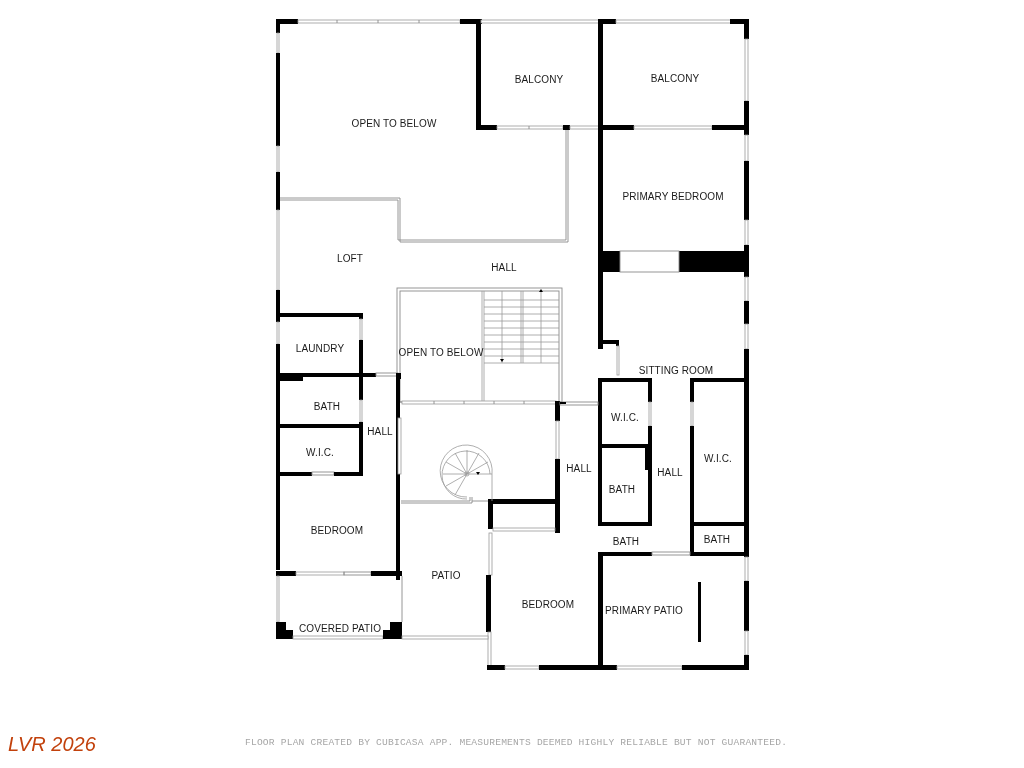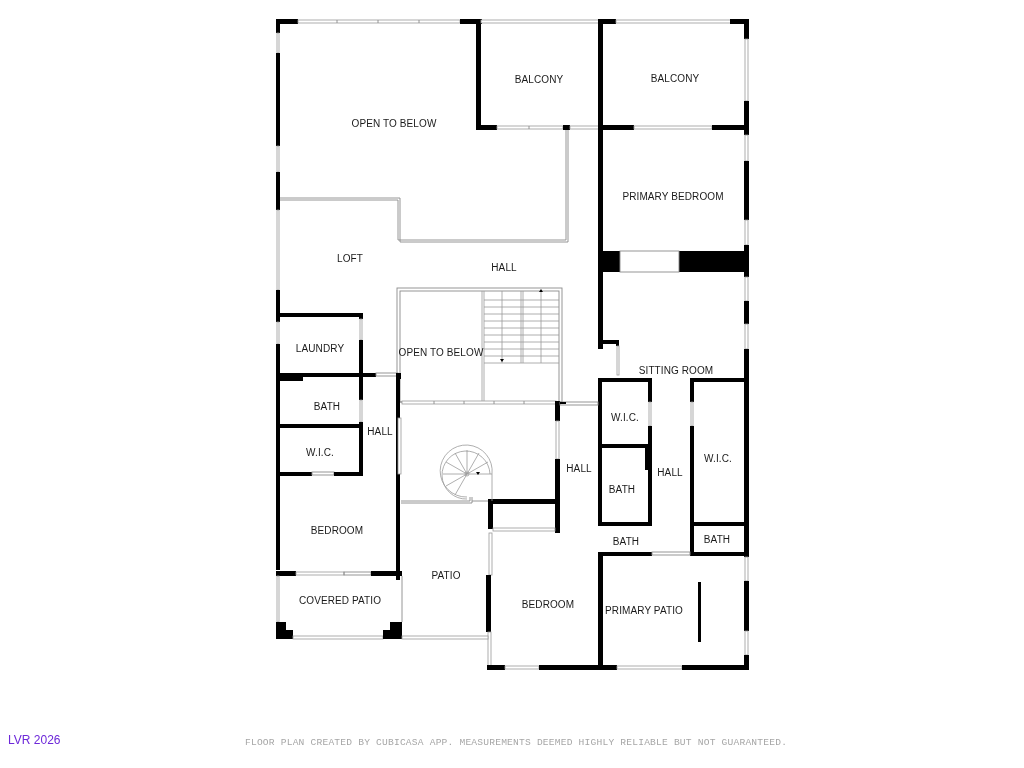--- a/index.html
+++ b/index.html
@@ -3,21 +3,21 @@
 <meta charset="utf-8">
 <style>
   html, body { margin: 0; padding: 0; background: #ffffff; }
   body { width: 1024px; height: 768px; position: relative; overflow: hidden; font-family: "Liberation Sans", sans-serif; }
   #plan { position: absolute; left: 0; top: 0; width: 1024px; height: 768px; }
   .wall { fill: #000000; }
   .win { fill: #ffffff; stroke: #9a9a9a; stroke-width: 0.8; }
   .thin { fill: none; stroke: #8a8a8a; stroke-width: 0.9; }
   .stair { fill: none; stroke: #9a9a9a; stroke-width: 0.8; }
   .room-label { position: absolute; font-size: 10px; color: #1a1a1a; transform: translate(-50%, -50%); white-space: nowrap; letter-spacing: 0.1px; }
-  .watermark { position: absolute; left: 8px; top: 733px; font-size: 12px; color: #6d28d9; font-family: "Liberation Sans", sans-serif; }
+  .watermark { position: absolute; left: 8px; top: 733px; font-size: 20px; color: #c2410c; font-family: "Liberation Sans", sans-serif; font-style: italic; }
   .disclaimer { position: absolute; left: 245px; top: 737px; font-size: 9.6px; color: #a6a6a6; font-family: Liberation Mono, monospace; letter-spacing: 0.2px; white-space: nowrap; }
 </style>
 </head>
 <body>
 
 <svg id="plan" viewBox="0 0 1024 768" xmlns="http://www.w3.org/2000/svg">
 
   <g>
 
     <rect class="wall" x="276" y="19" width="22" height="5"></rect>
@@ -231,19 +231,19 @@
   <span class="room-label" style="left:320px;top:452px;">W.I.C.</span>
   <span class="room-label" style="left:625px;top:417px;">W.I.C.</span>
   <span class="room-label" style="left:579px;top:468px;">HALL</span>
   <span class="room-label" style="left:670px;top:472px;">HALL</span>
   <span class="room-label" style="left:718px;top:458px;">W.I.C.</span>
   <span class="room-label" style="left:622px;top:489px;">BATH</span>
   <span class="room-label" style="left:337px;top:530px;">BEDROOM</span>
   <span class="room-label" style="left:626px;top:541px;">BATH</span>
   <span class="room-label" style="left:717px;top:539px;">BATH</span>
   <span class="room-label" style="left:446px;top:575px;">PATIO</span>
-  <span class="room-label" style="left:340px;top:600px;">COVERED PATIO</span>
+  <span class="room-label" style="left:340px;top:628px;">COVERED PATIO</span>
   <span class="room-label" style="left:548px;top:604px;">BEDROOM</span>
   <span class="room-label" style="left:644px;top:610px;">PRIMARY PATIO</span>
 </div>
 
 <div class="watermark">LVR 2026</div>
 <div class="disclaimer">FLOOR PLAN CREATED BY CUBICASA APP. MEASUREMENTS DEEMED HIGHLY RELIABLE BUT NOT GUARANTEED.</div>
 
 </body></html>

